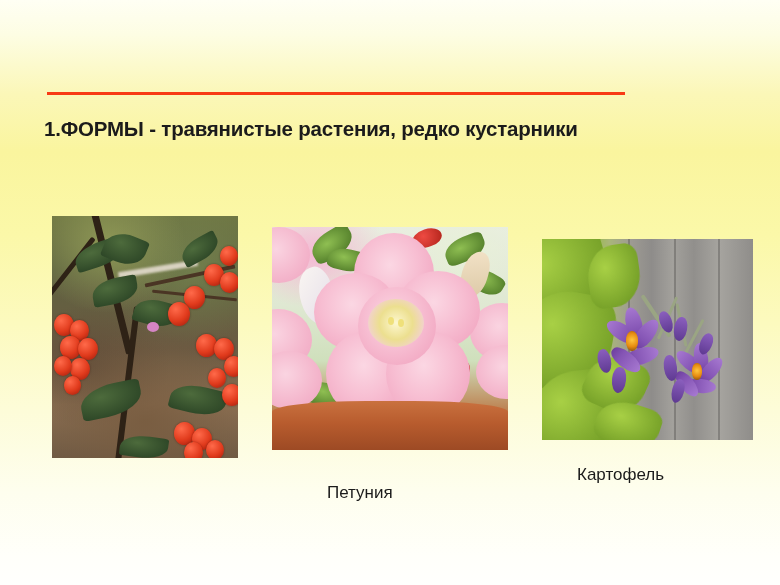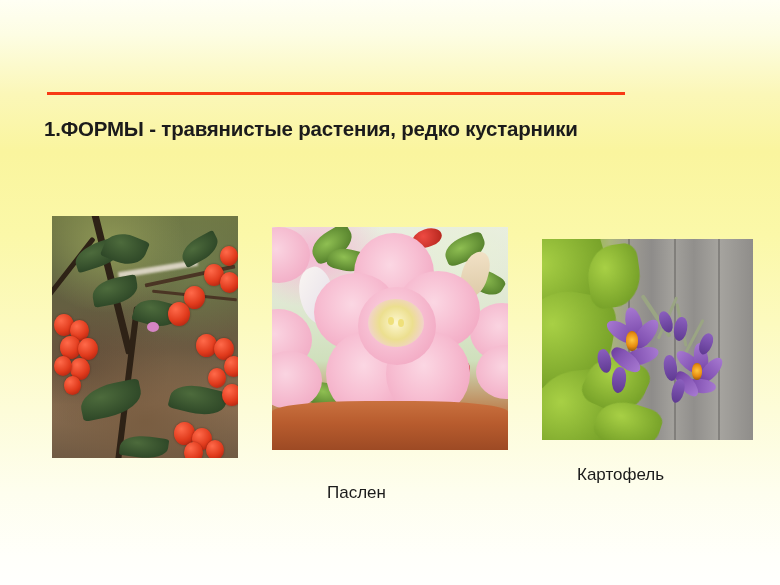--- a/index.html
+++ b/index.html
@@ -302,16 +302,16 @@
 
     <div class="layer bud" style="left:56px;  top:110px; width:13px; height:24px; transform:rotate(-12deg);"></div>
     <div class="layer bud" style="left:70px;  top:128px; width:14px; height:26px; transform:rotate(6deg);"></div>
     <div class="layer bud" style="left:118px; top:72px;  width:12px; height:22px; transform:rotate(-20deg);"></div>
     <div class="layer bud" style="left:132px; top:78px;  width:13px; height:24px; transform:rotate(10deg);"></div>
     <div class="layer bud" style="left:158px; top:94px;  width:12px; height:22px; transform:rotate(22deg);"></div>
     <div class="layer bud" style="left:122px; top:116px; width:13px; height:26px; transform:rotate(-8deg);"></div>
     <div class="layer bud" style="left:130px; top:140px; width:12px; height:24px; transform:rotate(14deg);"></div>
   </div>
 
-  <div class="caption" id="caption-2">Паслен</div>
+  <div class="caption" id="caption-2">Петуния</div>
   <div class="caption" id="caption-3">Картофель</div>
 
 </div>
 
 </body></html>

